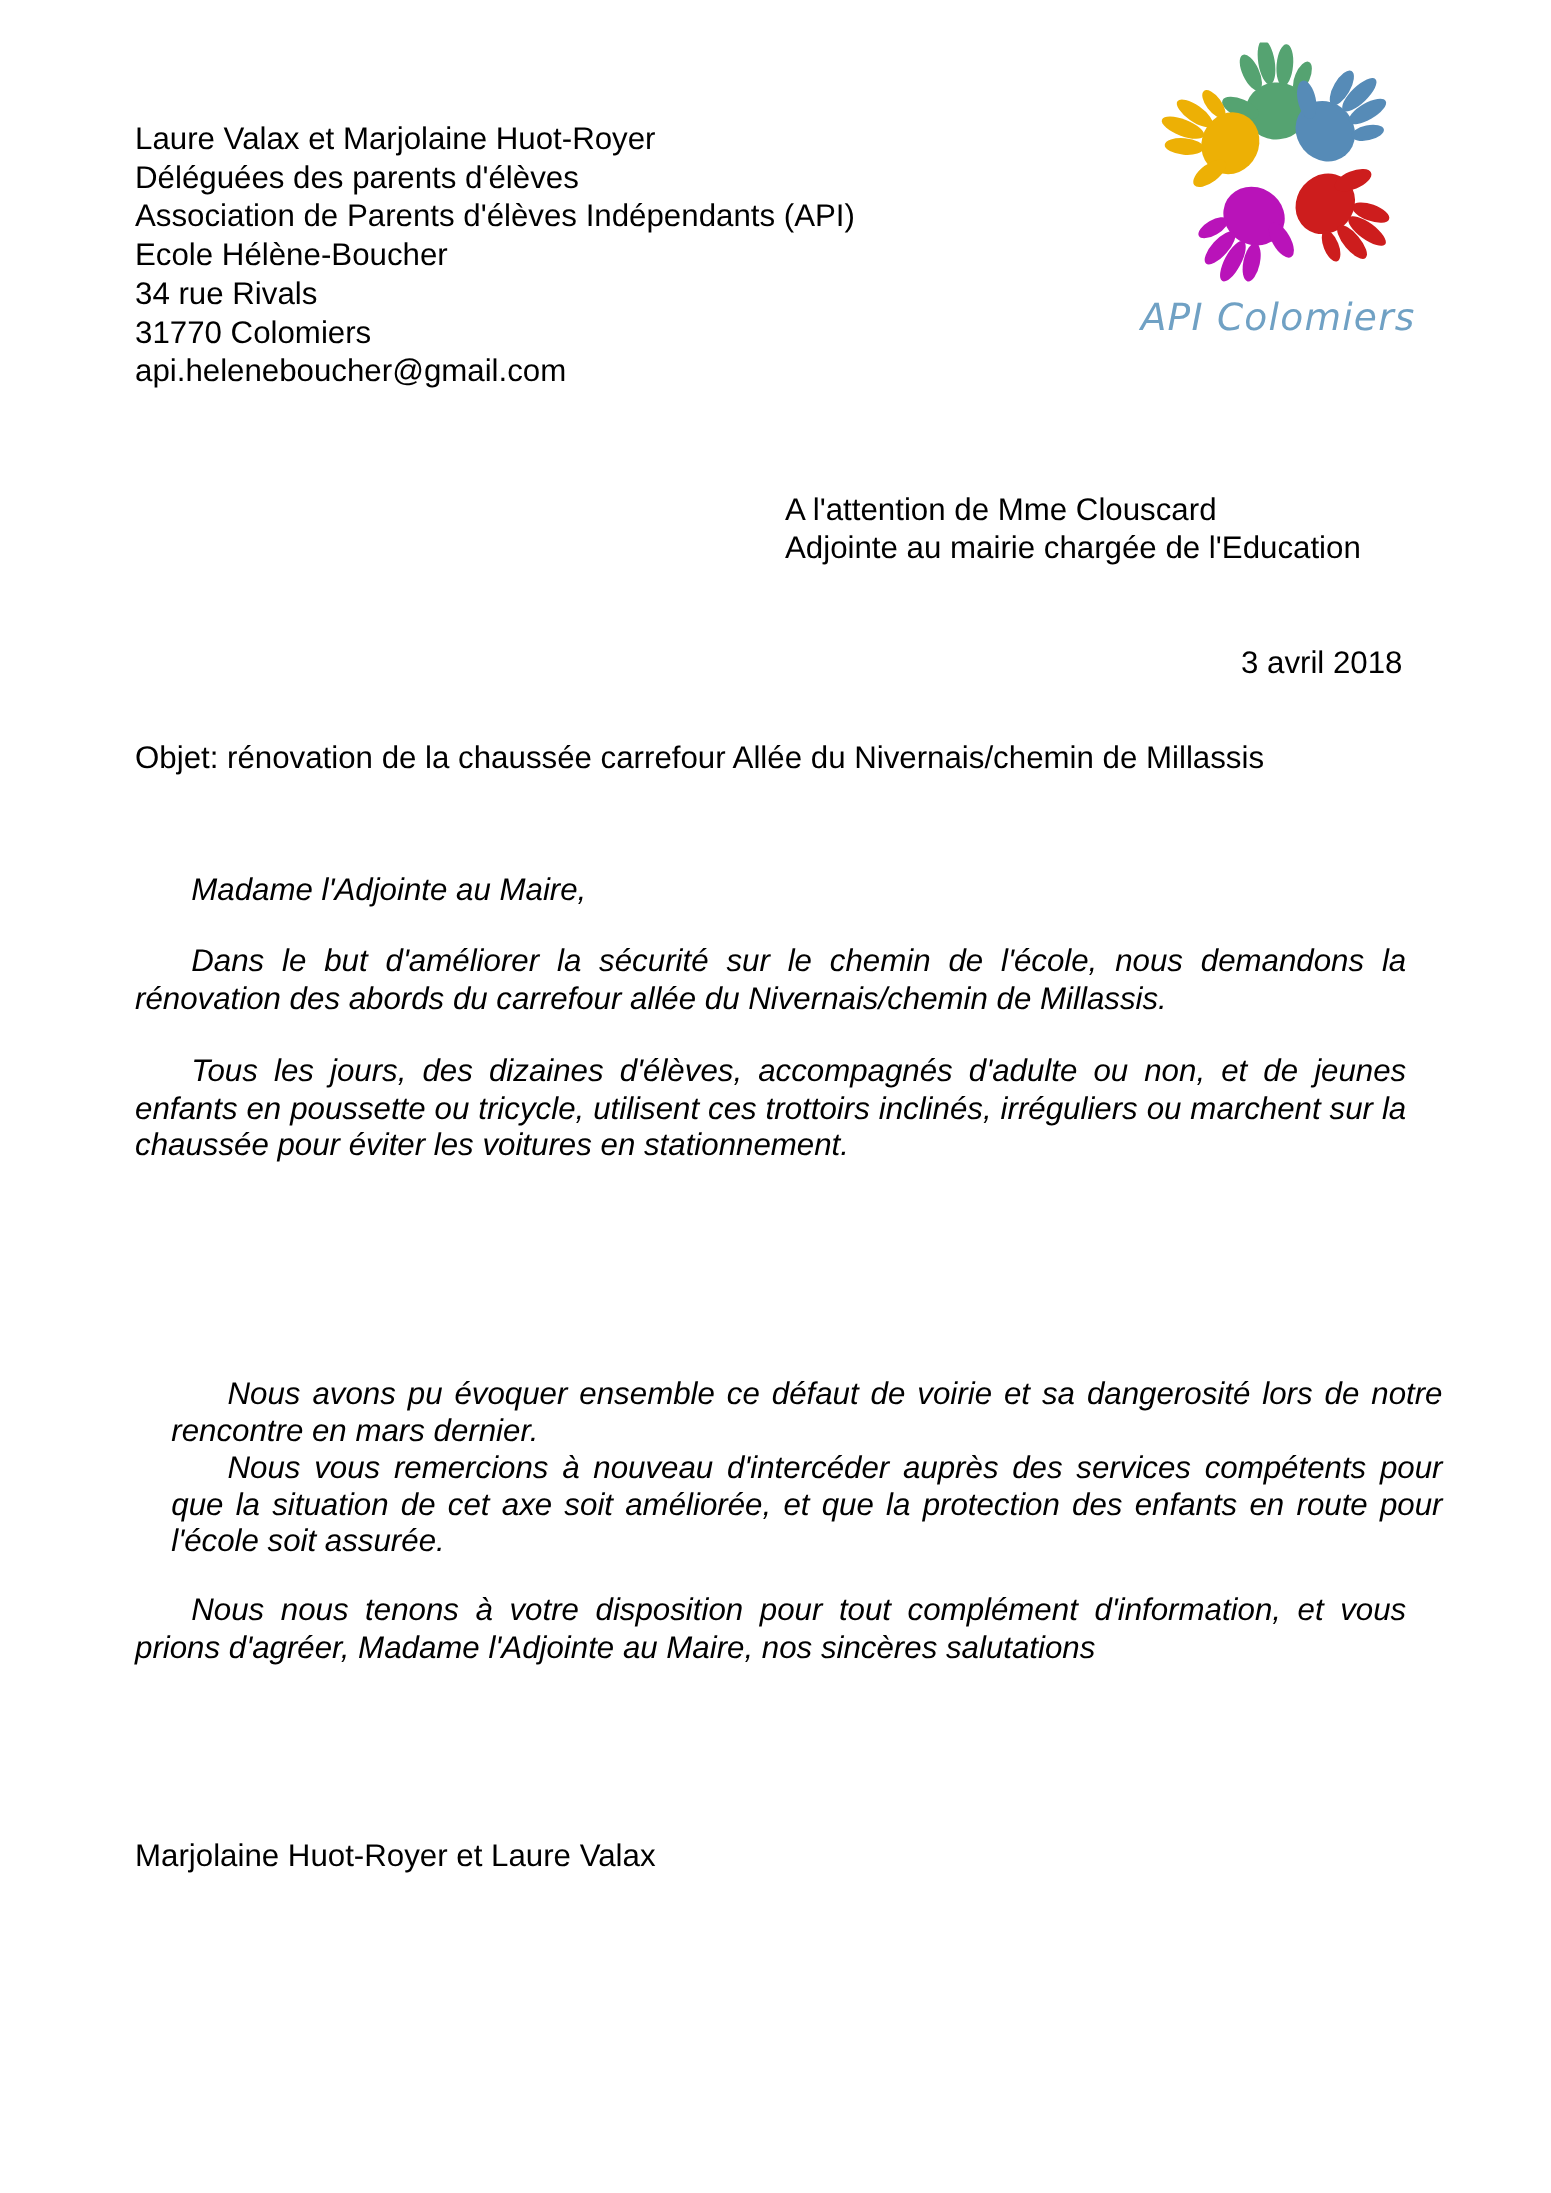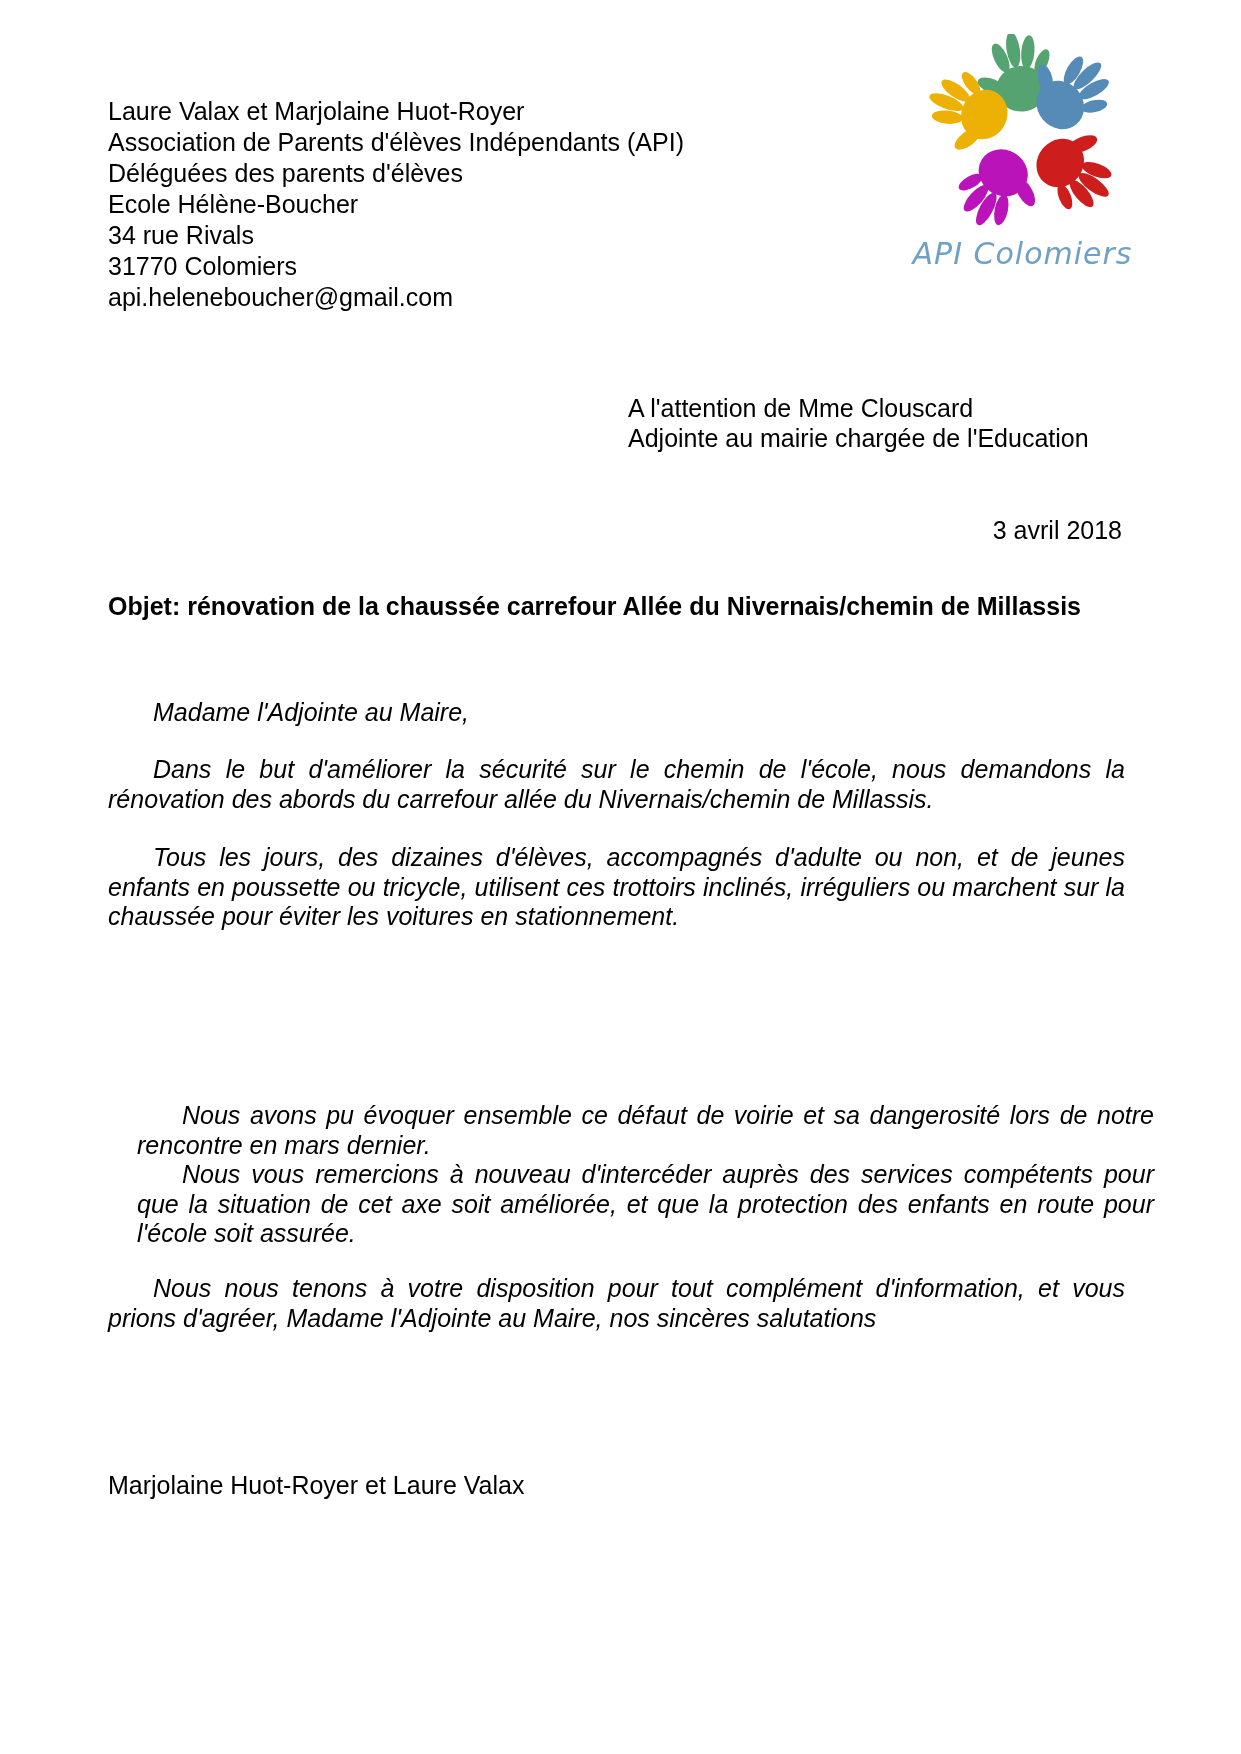--- a/index.html
+++ b/index.html
@@ -48,21 +48,21 @@
     top: 516px;
     right: 119px;
     font-size: 25px;
   }
   .subject {
     position: absolute;
     left: 108px;
     top: 592px;
     width: 1017px;
     font-size: 25px;
-    font-weight: bold;
+    font-weight: normal;
     white-space: nowrap;
   }
   .body-block {
     position: absolute;
     left: 108px;
     width: 1017px;
     font-size: 25px;
     line-height: 29.5px;
     text-align: justify;
     font-style: italic;
@@ -82,22 +82,22 @@
   }
   .bold { font-weight: bold; }
 </style>
 </head>
 <body>
 
 <div class="page">
 
   <div class="sender">
     <div>Laure Valax et Marjolaine Huot-Royer</div>
+    <div>Déléguées des parents d'élèves</div>
     <div>Association de Parents d'élèves Indépendants (API)</div>
-    <div>Déléguées des parents d'élèves</div>
     <div>Ecole Hélène-Boucher</div>
     <div>34 rue Rivals</div>
     <div>31770 Colomiers</div>
     <div>api.heleneboucher@gmail.com</div>
   </div>
 
   <div class="logo">
     <svg width="235" height="240" viewBox="0 0 230 240">
       <defs>
         <g id="hand">

